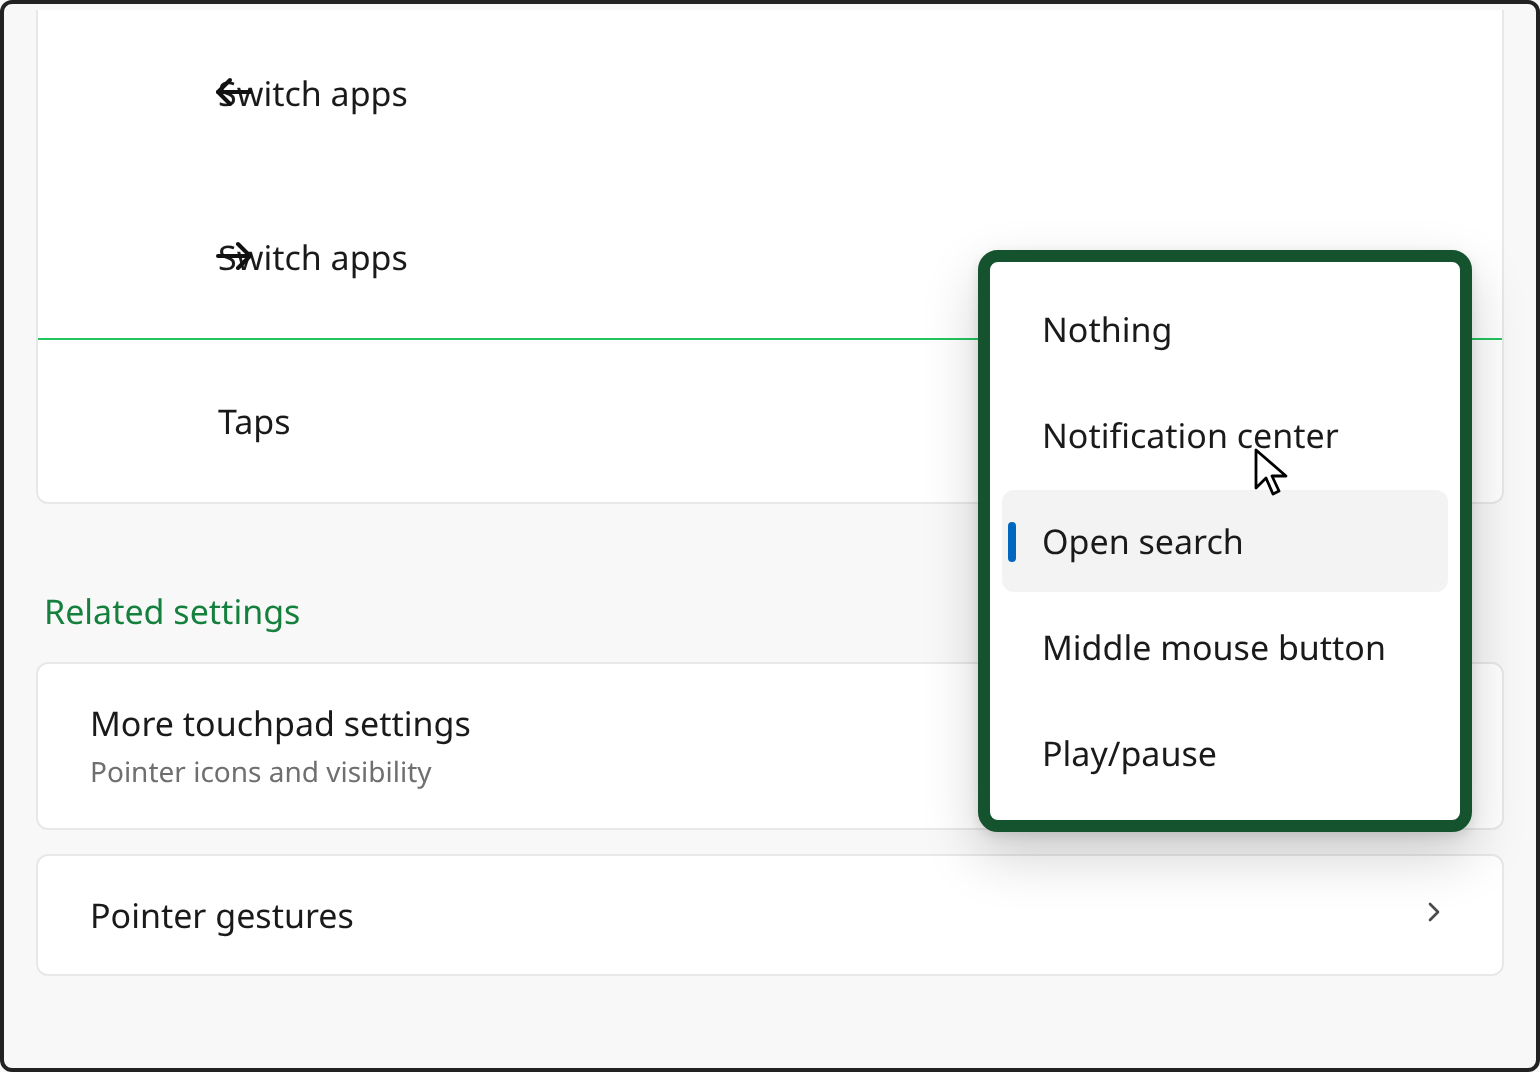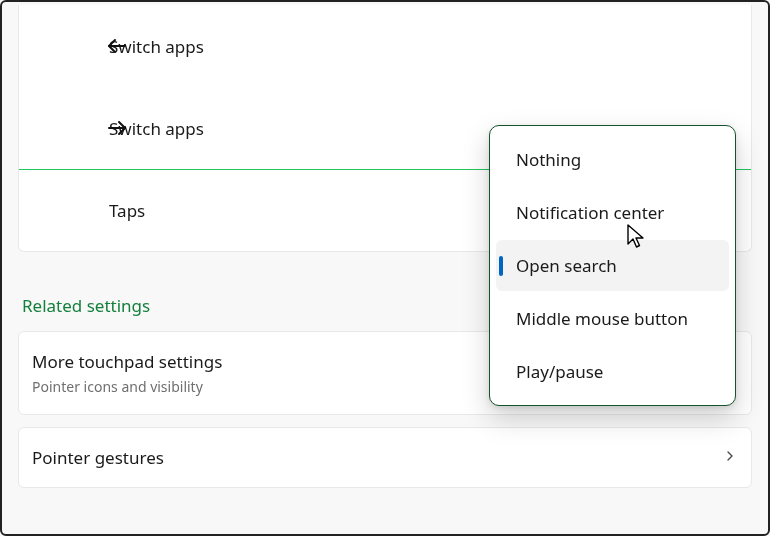--- a/index.html
+++ b/index.html
@@ -46,36 +46,36 @@
     font-size: 17px;
     font-weight: 400;
     color: #15803d;
     margin: 42px 0 14px 20px;
   }
   .setting-row {
     background: #fff;
     border: 1px solid #e8e8e8;
     border-radius: 6px;
     margin: 0 16px 12px 16px;
-    padding: 18px 13px;
+    padding: 18px 26px;
     display: flex;
     align-items: center;
     justify-content: space-between;
   }
   .setting-title { font-size: 17px; color: #1a1a1a; }
   .setting-sub { font-size: 14px; color: #6f6f6f; margin-top: 4px; }
   .chevron { color: #4a4a4a; }
   
   .flyout {
     position: absolute;
     left: 487px;
     top: 123px;
     width: 247px;
     background: #fff;
-    border: 1px solid #14532d;
+    border: 6px solid #14532d;
     border-radius: 10px;
     box-shadow: 0 12px 28px rgba(0,0,0,.18), 0 2px 6px rgba(0,0,0,.10);
     padding: 6px 4px;
     z-index: 50;
   }
   .flyout-item {
     position: relative;
     font-size: 17px;
     color: #1a1a1a;
     padding: 14px 18px 14px 20px;

